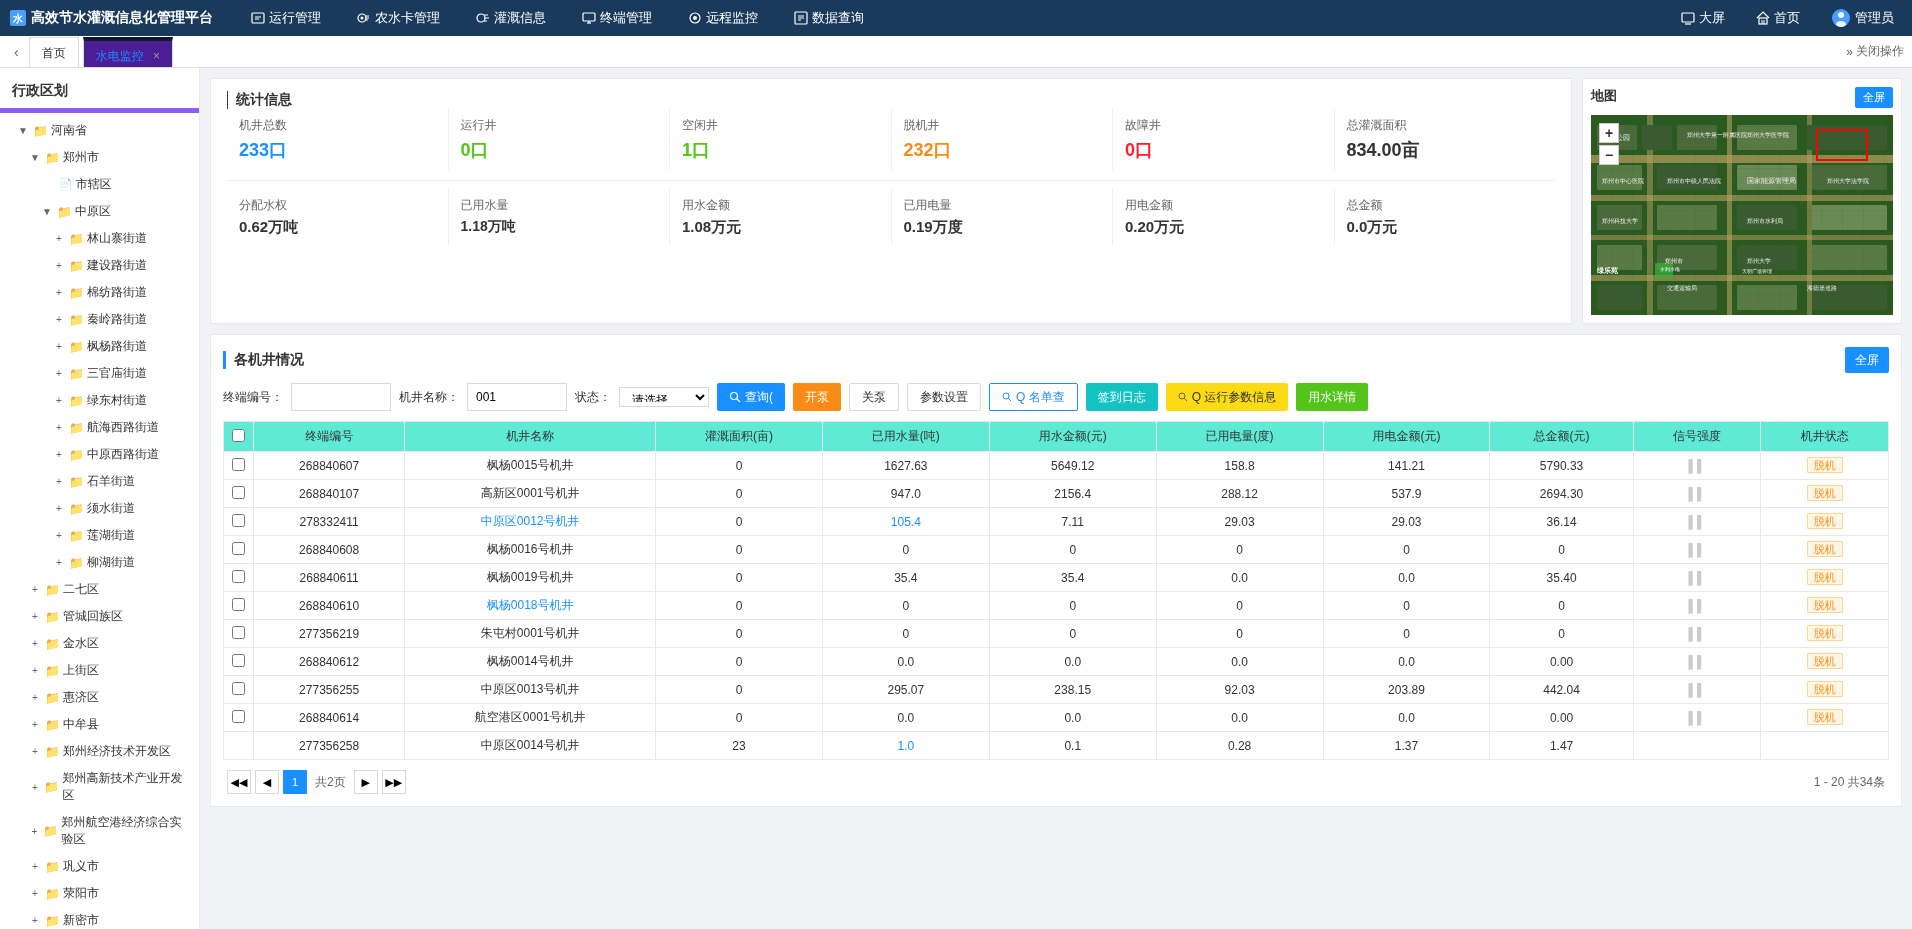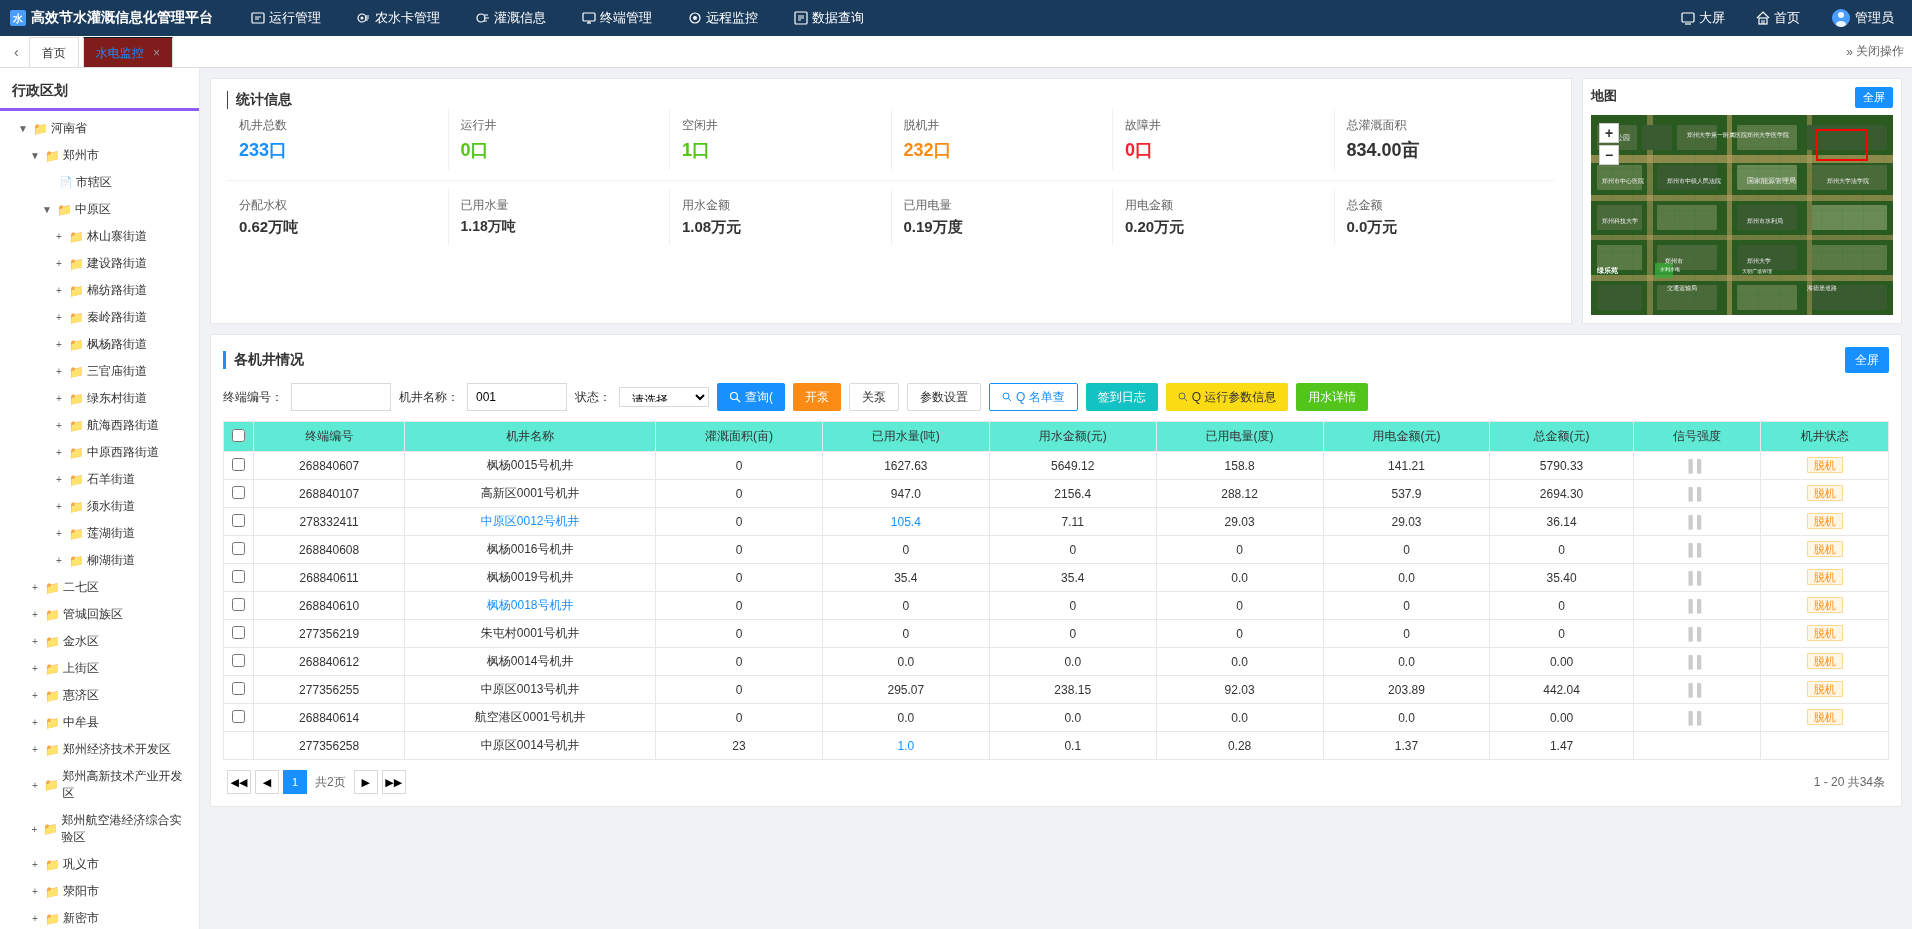--- a/index.html
+++ b/index.html
@@ -9,30 +9,30 @@
     .top-nav { background: #1a3a5c; color: #fff; height: 36px; display: flex; align-items: center; padding: 0 10px; gap: 20px; }
     .top-nav .brand { font-size: 14px; font-weight: bold; margin-right: 10px; display: flex; align-items: center; gap: 5px; }
     .top-nav .nav-item { display: flex; align-items: center; gap: 4px; cursor: pointer; font-size: 13px; padding: 0 8px; height: 100%; }
     .top-nav .nav-right { margin-left: auto; display: flex; align-items: center; gap: 15px; }
     .top-nav .nav-right .nav-item { font-size: 13px; }
 
     
     .tab-bar { background: #fff; border-bottom: 1px solid #ddd; height: 32px; display: flex; align-items: center; padding: 0 8px; gap: 4px; }
     .tab-bar .tab-nav-btn { background: none; border: none; cursor: pointer; padding: 0 6px; color: #666; font-size: 14px; }
     .tab-bar .tab-item { height: 30px; line-height: 30px; padding: 0 12px; border: 1px solid #ddd; background: #fff; cursor: pointer; font-size: 12px; color: #666; border-bottom: none; }
-    .tab-bar .tab-item.active { background: #7f1d1d; color: #1890ff; border-top: 1px solid #0f172a; }
+    .tab-bar .tab-item.active { background: #4c1d95; color: #1890ff; border-top: 4px solid #0f172a; }
     .tab-bar .tab-item.plain { color: #333; }
     .tab-bar .close-tabs { margin-left: auto; font-size: 12px; color: #666; cursor: pointer; display: flex; align-items: center; gap: 3px; }
 
     
     .main-layout { display: flex; height: calc(100vh - 68px); overflow: hidden; }
 
     
     .sidebar { width: 200px; background: #fff; border-right: 1px solid #e8e8e8; overflow-y: auto; padding: 8px 0; flex-shrink: 0; }
-    .sidebar-title { font-size: 14px; font-weight: bold; padding: 6px 12px 8px; color: #333; border-bottom: 3px solid #8b5cf6; margin-bottom: 4px; }
+    .sidebar-title { font-size: 14px; font-weight: bold; padding: 6px 12px 8px; color: #333; border-bottom: 5px solid #8b5cf6; margin-bottom: 4px; }
     .tree-node { padding: 3px 0; }
     .tree-item { display: flex; align-items: center; gap: 3px; padding: 2px 8px; cursor: pointer; color: #333; font-size: 12px; }
     .tree-item .expand-icon { width: 14px; text-align: center; color: #666; font-size: 10px; }
     .tree-item .folder-icon { color: #f5a623; font-size: 12px; }
     .tree-item .file-icon { color: #52c41a; font-size: 11px; margin-left: 2px; }
     .indent-1 { padding-left: 8px; }
     .indent-2 { padding-left: 20px; }
     .indent-3 { padding-left: 32px; }
     .indent-4 { padding-left: 44px; }
 

